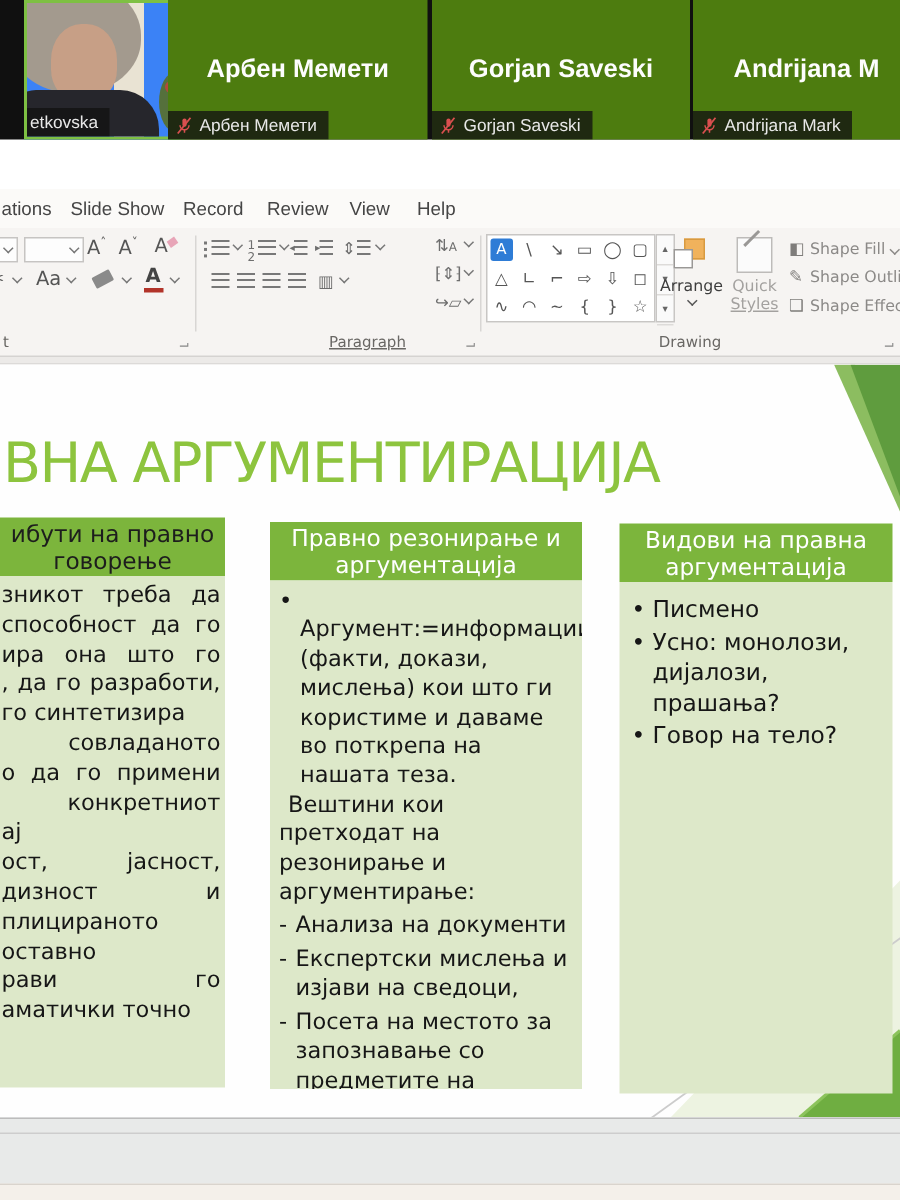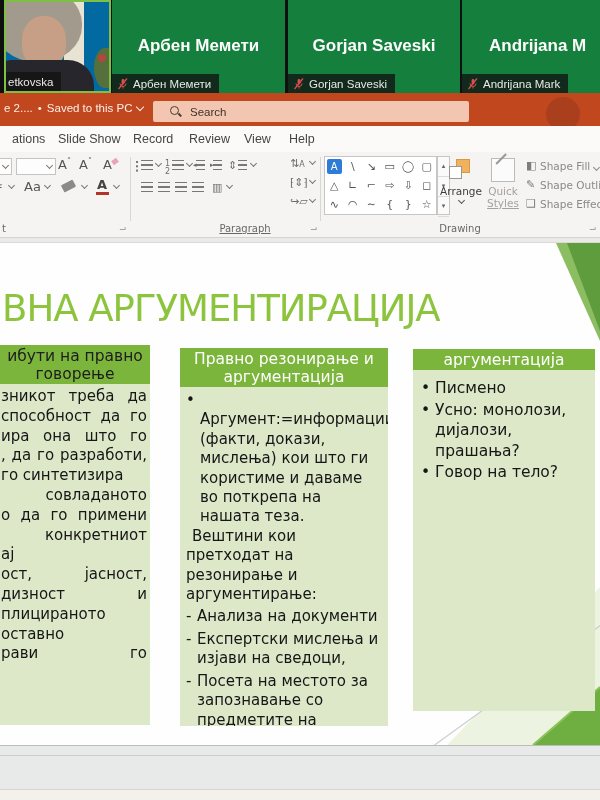--- a/index.html
+++ b/index.html
@@ -1,21 +1,21 @@
 <!DOCTYPE html>
 <html><head>
 <meta charset="utf-8">
 <style>
   html,body{margin:0;padding:0;background:#333;}
   #frame{position:relative;width:600px;height:800px;overflow:hidden;background:#fff;
          font-family:"Liberation Sans",sans-serif;}
   
   .vstrip{position:absolute;left:0;top:0;width:600px;height:93px;background:#101010;}
-  .tile{position:absolute;top:0;height:93px;background:#15803d;overflow:hidden;}
-  .t1{left:4px;width:107px;border:2px solid #7ec043;box-sizing:border-box;background:#0369a1;}
+  .tile{position:absolute;top:0;height:93px;background:#4d7c0f;overflow:hidden;}
+  .t1{left:16px;width:107px;border:2px solid #7ec043;box-sizing:border-box;background:#3b82f6;}
   .t2{left:112px;width:173px;}
   .t3{left:288px;width:172px;}
   .t4{left:462px;width:138px;}
   .cam{position:absolute;inset:0;}
   .cam-door{position:absolute;left:58px;top:0;width:20px;height:93px;background:#e9e3d3;}
   .cam-plant{position:absolute;left:88px;top:46px;width:22px;height:40px;background:#55703c;border-radius:50% 40% 30% 50%;}
   .cam-flower{position:absolute;left:92px;top:52px;width:8px;height:8px;background:#b2483c;border-radius:50%;}
   .cam-hair{position:absolute;left:-12px;top:-14px;width:88px;height:74px;background:#a39a8e;border-radius:48%;}
   .cam-face{position:absolute;left:16px;top:14px;width:44px;height:52px;background:#c79f86;border-radius:46% 46% 42% 42%;}
   .cam-body{position:absolute;left:-12px;top:58px;width:100px;height:40px;background:#26262c;border-radius:18px 26px 0 0;}
@@ -32,21 +32,21 @@
   .chev{width:5px;height:5px;border-right:1.4px solid currentColor;border-bottom:1.4px solid currentColor;
         transform:rotate(45deg);display:inline-block;margin-top:-2px;}
   .searchbox{position:absolute;left:153px;top:8px;width:316px;height:21px;background:#f2c6b1;border-radius:2px;
              display:flex;align-items:center;gap:9px;padding-left:17px;box-sizing:border-box;color:#40312a;font-size:11.5px;}
   .mag{position:relative;width:11px;height:11px;display:inline-block;}
   .mag .mc{position:absolute;left:0;top:0;width:7px;height:7px;border:1.4px solid #4a3a32;border-radius:50%;}
   .mag .mh{position:absolute;left:7.5px;top:7.5px;width:4px;height:1.5px;background:#4a3a32;transform:rotate(45deg);}
   .tb-avatar{position:absolute;left:546px;top:4px;width:34px;height:34px;border-radius:50%;background:#aa3f1d;}
   
   .tabsrow{position:absolute;left:0;top:126px;width:600px;height:26px;background:#fbfaf8;}
-  .tabsrow span{position:absolute;top:6px;font-size:12.5px;color:#454545;white-space:nowrap;padding-left:11px;}
+  .tabsrow span{position:absolute;top:6px;font-size:12.5px;color:#454545;white-space:nowrap;}
   .tb0{left:1px;} .tb1{left:47px;} .tb2{left:122px;} .tb3{left:178px;} .tb4{left:233px;} .tb5{left:278px;}
   
   .ribbon{position:absolute;left:0;top:152px;width:600px;height:86px;background:#f6f4f2;
           border-bottom:1px solid #d5d3d1;box-sizing:border-box;font-family:"DejaVu Sans",sans-serif;}
   .vdiv{position:absolute;top:5px;height:64px;width:1px;background:#d8d6d4;}
   .glabel{position:absolute;top:71px;font-size:10px;color:#696764;text-align:center;}
   .dl{position:absolute;top:72px;font-size:9px;color:#8a8a8a;transform:rotate(180deg);}
   .combo{position:absolute;height:17px;background:#fdfdfd;border:1px solid #c6c4c2;box-sizing:border-box;}
   .combo .chev{position:absolute;right:3px;top:6px;color:#777;width:4px;height:4px;}
   .abtn{position:absolute;font-size:13px;color:#555;white-space:nowrap;}
@@ -157,36 +157,20 @@
             <rect x="4.6" y="1" width="2.8" height="5.5" rx="1.4" fill="#d94f4f"></rect>
             <path d="M3 5.5a3 3 0 0 0 6 0" stroke="#d94f4f" fill="none"></path>
             <line x1="6" y1="8.5" x2="6" y2="10.5" stroke="#d94f4f"></line>
             <line x1="1.5" y1="11" x2="10" y2="0.5" stroke="#d94f4f" stroke-width="1.2"></line>
           </svg>
         <span>Andrijana Mark</span>
       </div>
     </div>
   </div>
 
-  <div class="titlebar">
-    <div class="tdoc">
-      <span>е 2....</span>
-      <span>•</span>
-      <span>Saved to this PC</span>
-      <span class="chev"></span>
-    </div>
-    <div class="searchbox">
-      <span class="mag">
-          <span class="mc"></span>
-          <span class="mh"></span>
-        </span>
-      <span>Search</span>
-    </div>
-    <div class="tb-avatar"></div>
-  </div>
 
   <div class="tabsrow">
     <span class="tb0">ations</span>
     <span class="tb1">Slide Show</span>
     <span class="tb2">Record</span>
     <span class="tb3">Review</span>
     <span class="tb4">View</span>
     <span class="tb5">Help</span>
   </div>
 
@@ -315,40 +299,42 @@
         <div class="b1l l">го синтетизира</div>
         <div class="b1l r">совладаното</div>
         <div class="b1l">о да го примени</div>
         <div class="b1l r">конкретниот</div>
         <div class="b1l l">ај</div>
         <div class="b1l">ост, јасност,</div>
         <div class="b1l">дизност и</div>
         <div class="b1l l">плицираното</div>
         <div class="b1l l">оставно</div>
         <div class="b1l">рави го</div>
+        <div class="b1l l">аматички точно</div>
       </div>
     </div>
 
     <div class="box b2">
       <div class="bhead">
         <div>Правно резонирање и</div>
         <div>аргументација</div>
       </div>
       <div class="bbody">
         <div class="itm"><span class="mk">•</span><span>Аргумент:=информации (факти, докази, мислења) кои што ги користиме и даваме во поткрепа на нашата теза.</span></div>
         <div class="itm noind"><span class="mk"></span><span>Вештини кои претходат на резонирање и аргументирање:</span></div>
         <div class="itm dash"><span class="mk">-</span><span>Анализа на документи</span></div>
         <div class="itm dash"><span class="mk">-</span><span>Експертски мислења и изјави на сведоци,</span></div>
         <div class="itm dash"><span class="mk">-</span><span>Посета на местото за запознавање со предметите на случајот</span></div>
 
       </div>
     </div>
 
     <div class="box b3">
       <div class="bhead">
+        <div>Видови на правна</div>
         <div>аргументација</div>
       </div>
       <div class="bbody">
         <div class="itm"><span class="mk">•</span><span>Писмено</span></div>
         <div class="itm"><span class="mk">•</span><span>Усно: монолози, дијалози, прашања?</span></div>
         <div class="itm"><span class="mk">•</span><span>Говор на тело?</span></div>
       </div>
     </div>
   </div>
 

